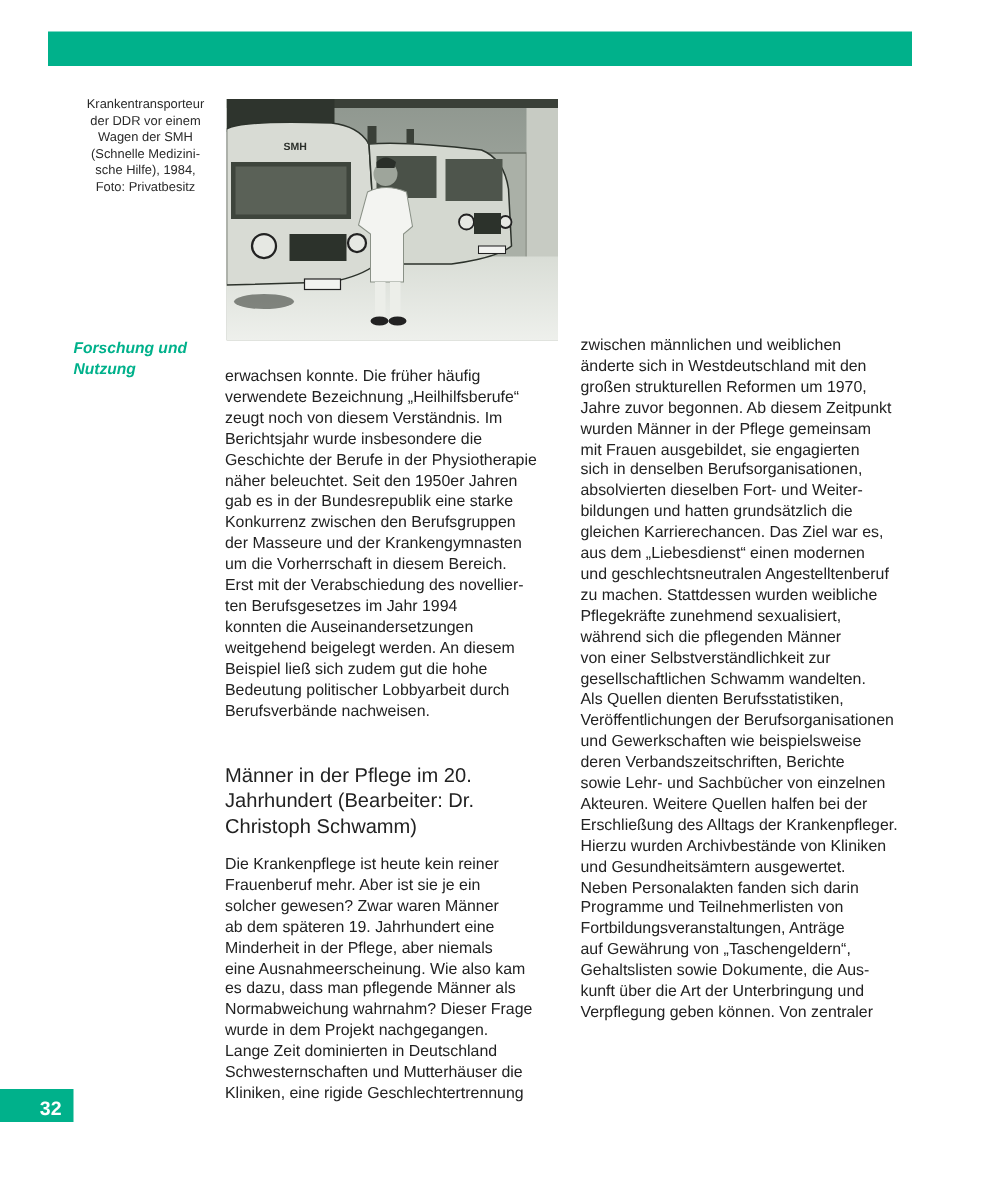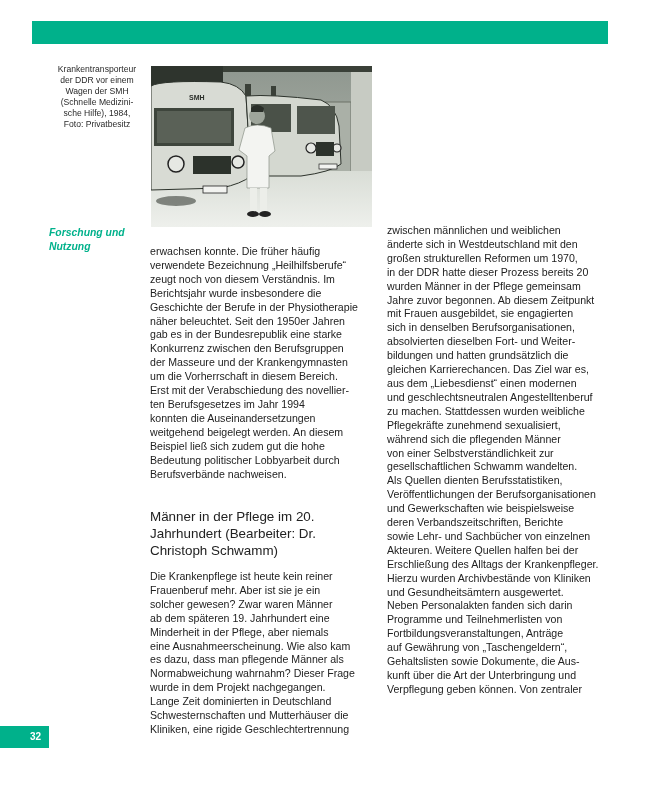--- a/index.html
+++ b/index.html
@@ -13,21 +13,21 @@
                     font-weight: bold; color: #00B18B; }
     .side-heading span { display: block; white-space: nowrap; font-style: italic; }
     .col { position: absolute; font-size: 10.6px; line-height: 13.9px; color: #222; }
     .col .line { display: block; white-space: nowrap; }
     .col-left-a { left: 150px; top: 245px; width: 230px; }
     .subheading { position: absolute; left: 150px; top: 508px; width: 230px; font-size: 13.4px; line-height: 17px; color: #222; }
     .subheading span { display: block; white-space: nowrap; }
     .col-left-b { left: 150px; top: 570px; width: 230px; }
     .col-right { left: 387px; top: 224px; width: 250px; }
     .page-box { position: absolute; left: 0; top: 726px; width: 49px; height: 22px; background: #00B18B; }
-    .page-num { position: absolute; right: 8px; top: 5px; font-size: 10px; font-weight: bold; color: #ffffff; }
+    .page-num { position: absolute; right: 8px; top: 5px; font-size: 13px; font-weight: bold; color: #ffffff; }
   </style>
 </head>
 <body>
 
 <div class="top-bar"></div>
 
 <div class="caption">
   <span>Krankentransporteur</span>
   <span>der DDR vor einem</span>
   <span>Wagen der SMH</span>
@@ -128,23 +128,22 @@
   <span class="line">wurde in dem Projekt nachgegangen.</span>
   <span class="line">Lange Zeit dominierten in Deutschland</span>
   <span class="line">Schwesternschaften und Mutterhäuser die</span>
   <span class="line">Kliniken, eine rigide Geschlechtertrennung</span>
 </div>
 
 <div class="col col-right">
   <span class="line">zwischen männlichen und weiblichen</span>
   <span class="line">änderte sich in Westdeutschland mit den</span>
   <span class="line">großen strukturellen Reformen um 1970,</span>
-  <span class="line">in der DDR hatte dieser Prozess bereits 20</span>
+  <span class="line">Jahre zuvor begonnen. Ab diesem Zeitpunkt</span>
   <span class="line">wurden Männer in der Pflege gemeinsam</span>
-  <span class="line">Jahre zuvor begonnen. Ab diesem Zeitpunkt</span>
   <span class="line">mit Frauen ausgebildet, sie engagierten</span>
   <span class="line">sich in denselben Berufsorganisationen,</span>
   <span class="line">absolvierten dieselben Fort- und Weiter-</span>
   <span class="line">bildungen und hatten grundsätzlich die</span>
   <span class="line">gleichen Karrierechancen. Das Ziel war es,</span>
   <span class="line">aus dem „Liebesdienst“ einen modernen</span>
   <span class="line">und geschlechtsneutralen Angestelltenberuf</span>
   <span class="line">zu machen. Stattdessen wurden weibliche</span>
   <span class="line">Pflegekräfte zunehmend sexualisiert,</span>
   <span class="line">während sich die pflegenden Männer</span>

